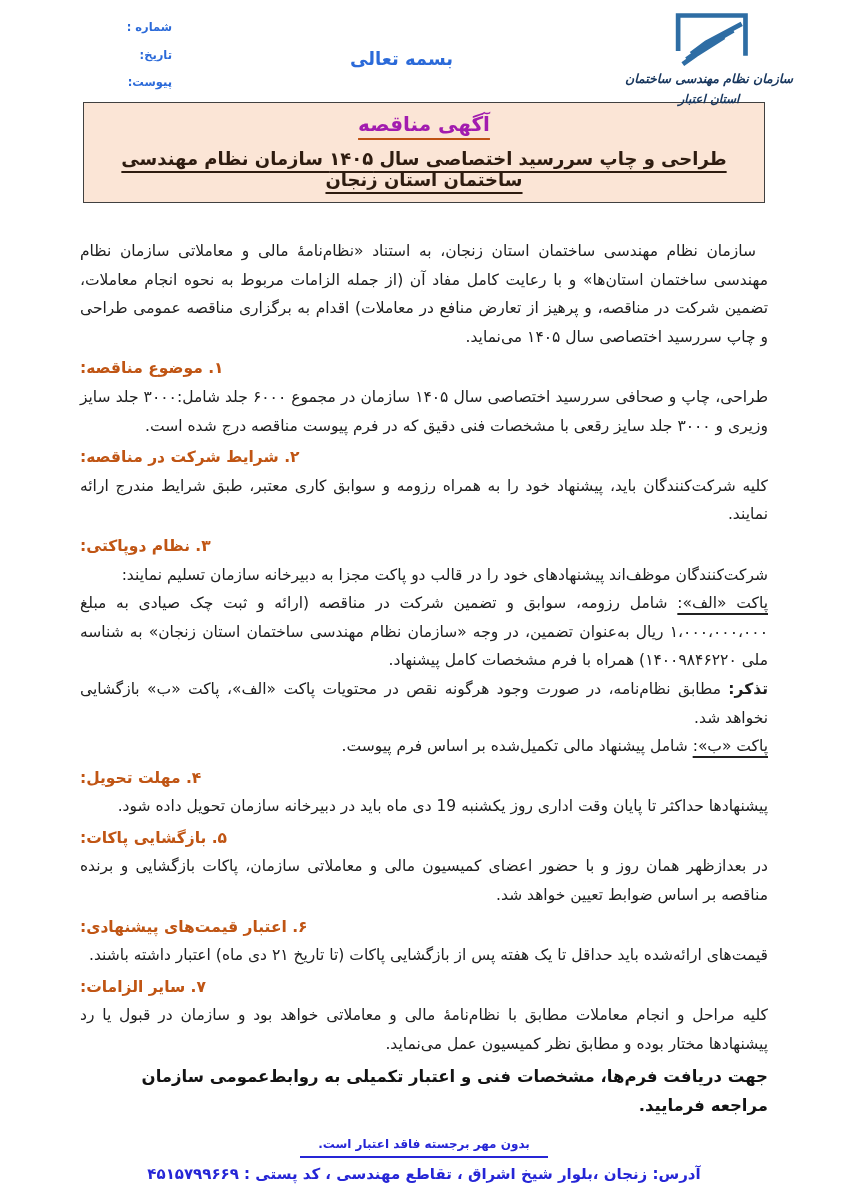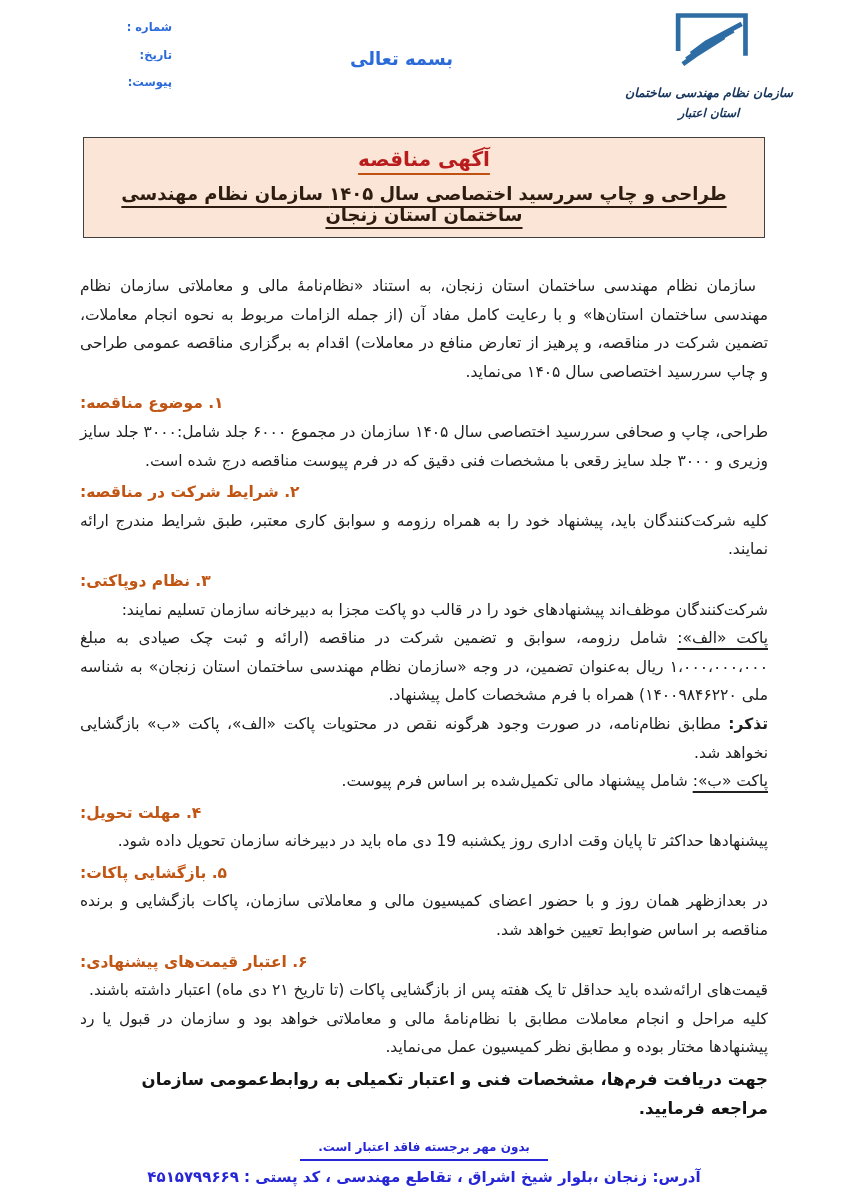--- a/index.html
+++ b/index.html
@@ -10,53 +10,53 @@
     width:848px; height:1200px;
     margin:0 auto;
     background:#ffffff;
     overflow:hidden;
     direction:rtl;
     font-family:"DejaVu Sans","Liberation Sans",sans-serif;
     color:#1f1f1f;
   }
 
   
-  .letterhead { position:relative; height:137px; }
+  .letterhead { position:relative; height:102px; }
 
   .meta {
     position:absolute; left:116px; top:14px; width:56px;
     text-align:right; direction:rtl;
     color:#2b6ad9; font-size:11.5px; font-weight:bold;
     line-height:27.5px;
   }
 
   .bismillah {
     position:absolute; left:350px; top:48px;
     color:#2b6ad9; font-size:18px; font-weight:bold;
   }
 
   .logo-block { position:absolute; right:50px; top:8px; width:178px; text-align:center; }
   .logo-svg { display:block; margin:0 auto; }
   .org-name, .org-province {
     font-family:"DejaVu Serif","Liberation Serif",serif;
     font-style:italic; font-weight:bold; color:#17365d;
     line-height:1.65;
   }
-  .org-name { font-size:12.5px; margin-top:17px; }
+  .org-name { font-size:12.5px; margin-top:3px; }
   .org-province { font-size:12px; }
 
   
   .title-box {
     margin:0 83px;
     background:#fbe5d6;
     border:1.6px solid #404040;
     text-align:center;
     padding:9px 10px 12px;
   }
-  .title-heading { color:#b91c1c; font-size:20px; font-weight:bold; }
+  .title-heading { color:#a21caf; font-size:20px; font-weight:bold; }
   .title-heading .u {
     text-decoration:underline;
     text-decoration-thickness:2px;
     text-underline-offset:7px;
     text-decoration-color:#bf5213;
   }
   .title-sub { color:#2e1c10; font-size:18px; font-weight:bold; margin-top:12px; }
   .title-sub .u {
     text-decoration:underline;
     text-decoration-thickness:2px;
@@ -159,20 +159,21 @@
 
     <h3 class="sec-heading">۴. مهلت تحویل:</h3>
     <p class="sec-body">پیشنهادها حداکثر تا پایان وقت اداری روز یکشنبه 19 دی ماه باید در دبیرخانه سازمان تحویل داده شود.</p>
 
     <h3 class="sec-heading">۵. بازگشایی پاکات:</h3>
     <p class="sec-body">در بعدازظهر همان روز و با حضور اعضای کمیسیون مالی و معاملاتی سازمان، پاکات بازگشایی و برنده مناقصه بر اساس ضوابط تعیین خواهد شد.</p>
 
     <h3 class="sec-heading">۶. اعتبار قیمت‌های پیشنهادی:</h3>
     <p class="sec-body">قیمت‌های ارائه‌شده باید حداقل تا یک هفته پس از بازگشایی پاکات (تا تاریخ ۲۱ دی ماه) اعتبار داشته باشند.</p>
 
+    <h3 class="sec-heading">۷. سایر الزامات:</h3>
     <p class="sec-body">کلیه مراحل و انجام معاملات مطابق با نظام‌نامهٔ مالی و معاملاتی خواهد بود و سازمان در قبول یا رد پیشنهادها مختار بوده و مطابق نظر کمیسیون عمل می‌نماید.</p>
 
     <p class="closing">جهت دریافت فرم‌ها، مشخصات فنی و اعتبار تکمیلی به روابط‌عمومی سازمان مراجعه فرمایید.</p>
   </div>
 
   <div class="footer">
     <div>
       <span class="stamp-note">بدون مهر برجسته فاقد اعتبار است.</span>
     </div>
     <div class="address">آدرس: زنجان ،بلوار شیخ اشراق ، تقاطع مهندسی ، کد پستی : ۴۵۱۵۷۹۹۶۶۹</div>

